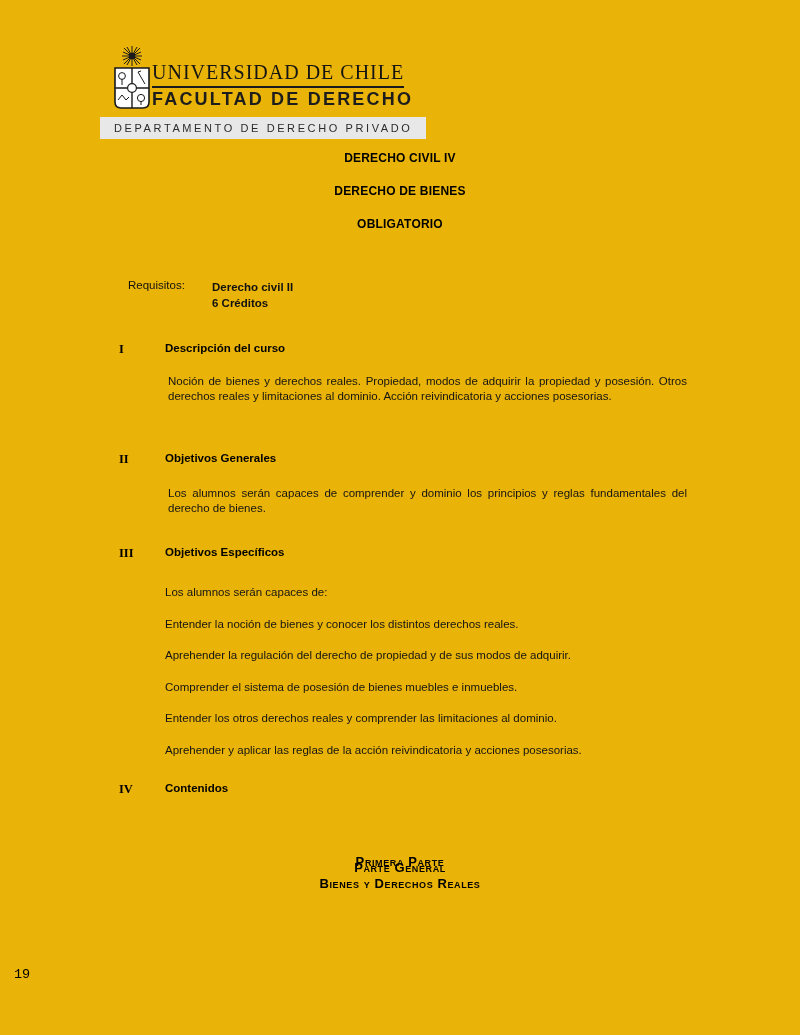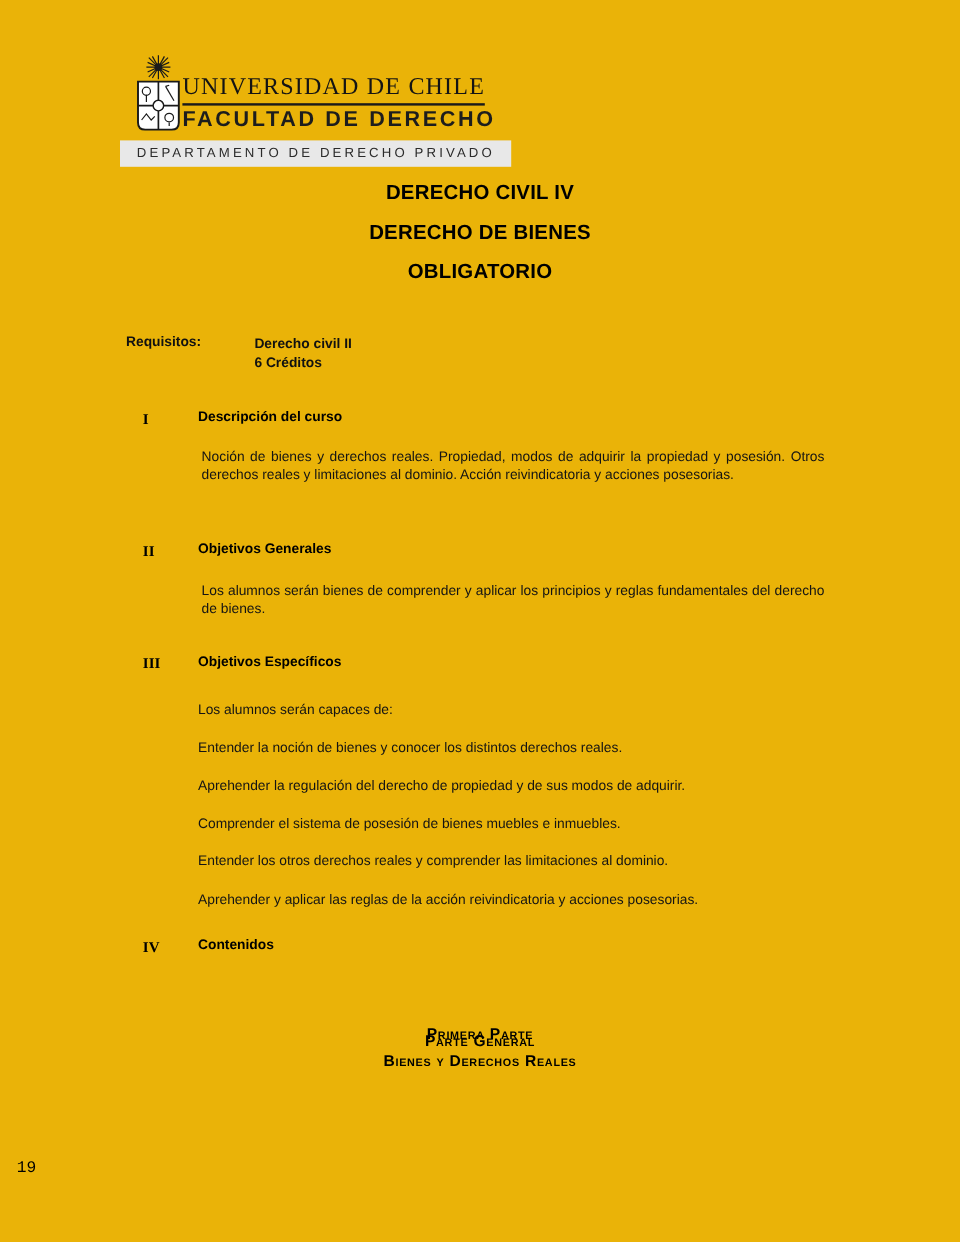--- a/index.html
+++ b/index.html
@@ -26,25 +26,25 @@
   }
   .dept-box{
     position:absolute;left:100px;top:117px;
     background:#e8e8e8;
     font-size:11px;font-weight:400;letter-spacing:2.6px;color:#2b2b2b;
     padding:5px 14px 5px 14px;white-space:nowrap;
   }
   
   .doc-title{
     position:absolute;left:0;width:800px;text-align:center;
-    font-size:17px;font-weight:700;color:#000;letter-spacing:.2px;
+    font-size:12px;font-weight:700;color:#000;letter-spacing:.2px;
   }
   .t1{top:151px}.t2{top:184px}.t3{top:217px}
   
-  .req-label{position:absolute;left:105px;top:279px;font-size:11.5px;font-weight:700;}
+  .req-label{position:absolute;left:128px;top:279px;font-size:11.5px;font-weight:400;}
   .req-values{position:absolute;left:212px;top:279px;font-size:11.5px;font-weight:700;line-height:16px;}
   
   .numeral{
     position:absolute;left:119px;
     font-family:"Liberation Serif", serif;
     font-size:12.5px;font-weight:700;color:#000;
   }
   .sec-heading{position:absolute;left:165px;font-size:11.5px;font-weight:700;color:#000;}
   .y1{top:342px}.y2{top:452px}.y3{top:546px}.y4{top:782px}
   .body-par{
@@ -118,21 +118,21 @@
     <div>Derecho civil II</div>
     <div>6 Créditos</div>
   </div>
 
   <div class="numeral y1">I</div>
   <div class="sec-heading y1">Descripción del curso</div>
   <p class="body-par p1">Noción de bienes y derechos reales. Propiedad, modos de adquirir la propiedad y posesión. Otros derechos reales y limitaciones al dominio. Acción reivindicatoria y acciones posesorias.</p>
 
   <div class="numeral y2">II</div>
   <div class="sec-heading y2">Objetivos Generales</div>
-  <p class="body-par p2">Los alumnos serán bienes de comprender y aplicar los principios y reglas fundamentales del derecho de bienes.</p>
+  <p class="body-par p2">Los alumnos serán capaces de comprender y dominio los principios y reglas fundamentales del derecho de bienes.</p>
 
   <div class="numeral y3">III</div>
   <div class="sec-heading y3">Objetivos Específicos</div>
   <div class="items">
     <p>Los alumnos serán capaces de:</p>
     <p>Entender la noción de bienes y conocer los distintos derechos reales.</p>
     <p>Aprehender la regulación del derecho de propiedad y de sus modos de adquirir.</p>
     <p>Comprender el sistema de posesión de bienes muebles e inmuebles.</p>
     <p>Entender los otros derechos reales y comprender las limitaciones al dominio.</p>
     <p>Aprehender y aplicar las reglas de la acción reivindicatoria y acciones posesorias.</p>

